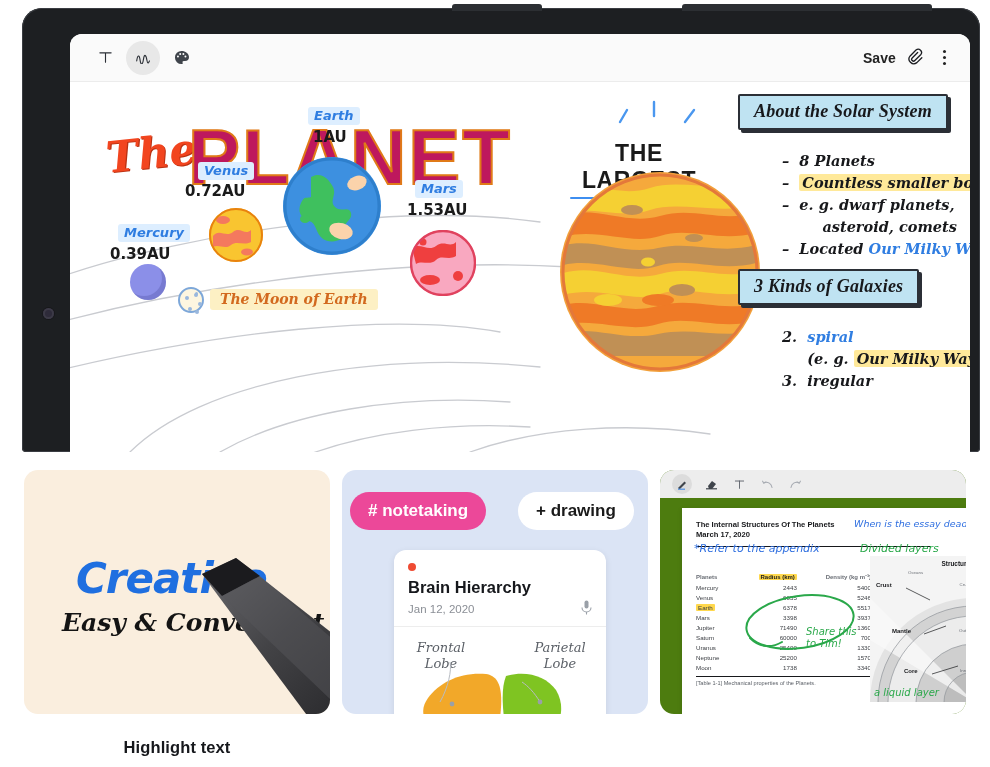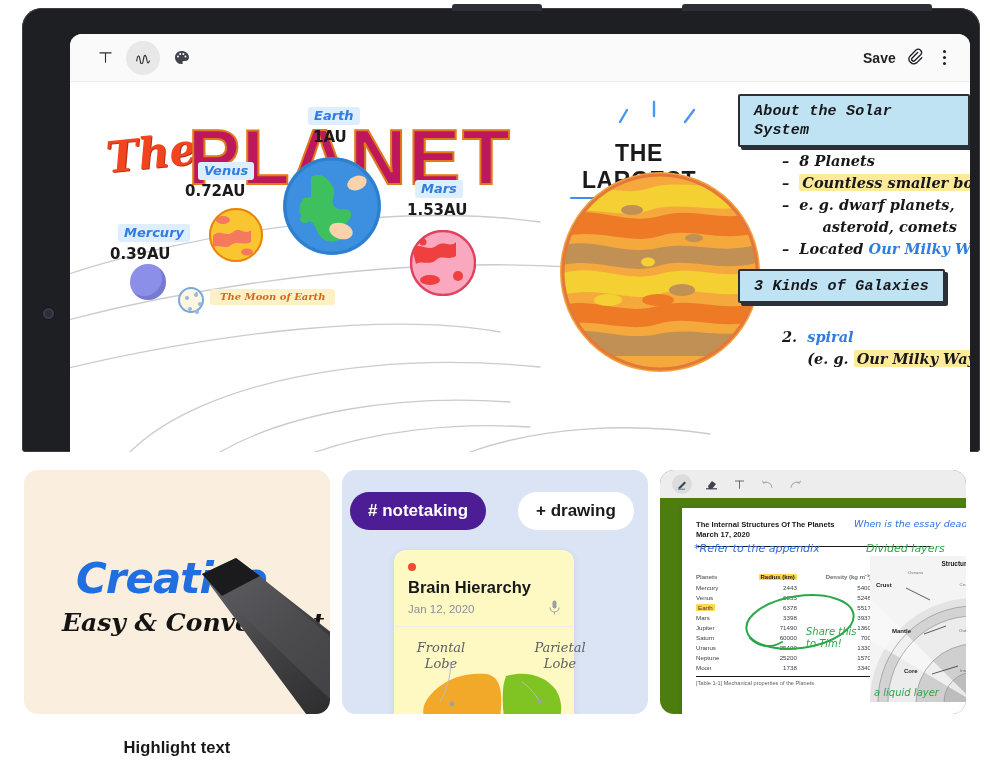--- a/index.html
+++ b/index.html
@@ -86,21 +86,21 @@
   }
   .largest-rule { height: 2px; background: #3d8ef0; margin: 3px 6px 2px; border-radius:2px; }
   .largest-sub {
     font-family: "DejaVu Sans", sans-serif; font-style: italic;
     font-size: 15px; color: #2f7de1; letter-spacing: .2px;
   }
 
   .moon-label {
     position: absolute; left: 140px; top: 207px;
     font-family: "DejaVu Serif", serif; font-style: italic; font-weight: 700;
-    font-size: 10px; color: #d2691e;
+    font-size: 14px; color: #d2691e;
     background: #fdf0c4; padding: 2px 10px 3px; border-radius: 3px;
   }
   .moon-orb {
     position: absolute; left: 108px; top: 205px;
     width: 26px; height: 26px; border-radius: 50%;
     background: #fdf6e0; border: 2px solid #7da7d9;
   }
   .moon-orb::before, .moon-orb::after {
     content:''; position:absolute; border-radius:50%; background:#9ab8dd;
   }
@@ -122,22 +122,22 @@
   }
 
   
   .note-box {
     position: absolute;
     background: #bfe3f2; border: 2px solid #2b2f36;
     box-shadow: 3px 3px 0 #2b2f36;
     padding: 5px 14px 6px; border-radius: 2px;
   }
   .note-box span {
-    font-family: Liberation Mono, monospace; font-style: italic; font-weight: 700;
-    font-size: 15px; color: #17181b; letter-spacing: .2px;
+    font-family: Liberation Serif, serif; font-style: italic; font-weight: 700;
+    font-size: 18px; color: #17181b; letter-spacing: .2px;
   }
   .note-list { position: absolute; }
   .note-list li {
     list-style: none;
     font-family: "DejaVu Serif", serif; font-style: italic; font-weight: 700;
     font-size: 14.5px; color: #17181b; line-height: 1.52; white-space: pre;
   }
   .hl-yellow { background: #ffe99a; padding: 0 3px; border-radius: 2px; }
   .blue-ink { color: #2f7de1; }
 
@@ -170,25 +170,25 @@
   }
   .spen { position: absolute; left: 168px; top: 82px; }
 
   
   .card-tags { background: #dbe4f5; }
   .pill {
     position: absolute; display: inline-flex; align-items: center;
     height: 38px; padding: 0 18px; border-radius: 19px;
     font-size: 17px; font-weight: 700;
   }
-  .pill-dark { left: 8px; top: 22px; background: #4c1d95; color: #fff; }
+  .pill-dark { left: 8px; top: 22px; background: #ec4899; color: #fff; }
   .pill-light { left: 176px; top: 22px; background: #fff; color: #1a1a1a; }
   .mini-note {
-    position: absolute; left: 52px; top: 80px; width: 180px; height: 170px;
-    background: #fef9c3; border-radius: 12px 12px 0 0;
+    position: absolute; left: 52px; top: 80px; width: 212px; height: 170px;
+    background: #ffffff; border-radius: 12px 12px 0 0;
     box-shadow: 0 2px 7px rgba(0,0,0,.09);
   }
   .mini-dot { position:absolute; left:14px; top:13px; width:8px; height:8px; border-radius:50%; background:#ef4b33; }
   .mini-title { position:absolute; left:14px; top:28px; font-size:16.5px; font-weight:700; color:#16181c; }
   .mini-date { position:absolute; left:14px; top:53px; font-size:11.5px; color:#8b8f96; }
   .mini-mic { position:absolute; right:14px; top:50px; }
   .mini-div { position:absolute; left:0; top:76px; width:100%; height:1px; background:#ededed; }
   .lobe-label {
     position:absolute; font-family:"DejaVu Serif", serif; font-style: italic;
     font-size: 13px; color: #5a5f66; line-height: 1.25; text-align:center;
@@ -406,20 +406,21 @@
           <li><span>        </span><span>asteroid, comets</span></li>
           <li><span>–  </span><span>Located </span><span class="blue-ink">Our Milky Way</span></li>
         </ul>
 
         <div class="note-box" style="left:668px; top:187px;">
           <span>3 Kinds of Galaxies</span>
         </div>
         <ul class="note-list" style="left:672px; top:228px;">
           <li><span>2.  </span><span class="blue-ink">spiral</span></li>
           <li><span>     (e. g. </span><span class="hl-yellow">Our Milky Way</span></li>
+          <li><span>3.  </span><span>iregular</span></li>
         </ul>
 
       </div>
     </div>
   </div>
 
   <div class="cards">
 
     <div class="card-col">
       <div class="card card-hl">
@@ -505,21 +506,21 @@
           </div>
         </div>
 
         <div class="pdf-page">
           <div class="pdf-h1">The Internal Structures Of The Planets</div>
           <div class="pdf-h1">March 17, 2020</div>
           <div class="pdf-rule"></div>
 
           <div class="pdf-ann-blue" style="left:172px; top:10px;">When is the essay dead</div>
           <div class="pdf-ann-blue" style="left:12px; top:34px; font-size:11px;">*Refer to the appendix</div>
-          <div class="pdf-ann-green" style="left:184px; top:34px; font-size:11px;text-align:right;">Divided layers</div>
+          <div class="pdf-ann-green" style="left:178px; top:34px; font-size:11px;text-align:right;">Divided layers</div>
 
           <table class="pdf-tbl" style="margin-top:24px;">
             <thead>
               <tr>
                 <th>Planets</th>
                 <th><span class="th-hl">Radius (km)</span></th>
                 <th>Density (kg m⁻³)</th>
               </tr>
             </thead>
             <tbody>

